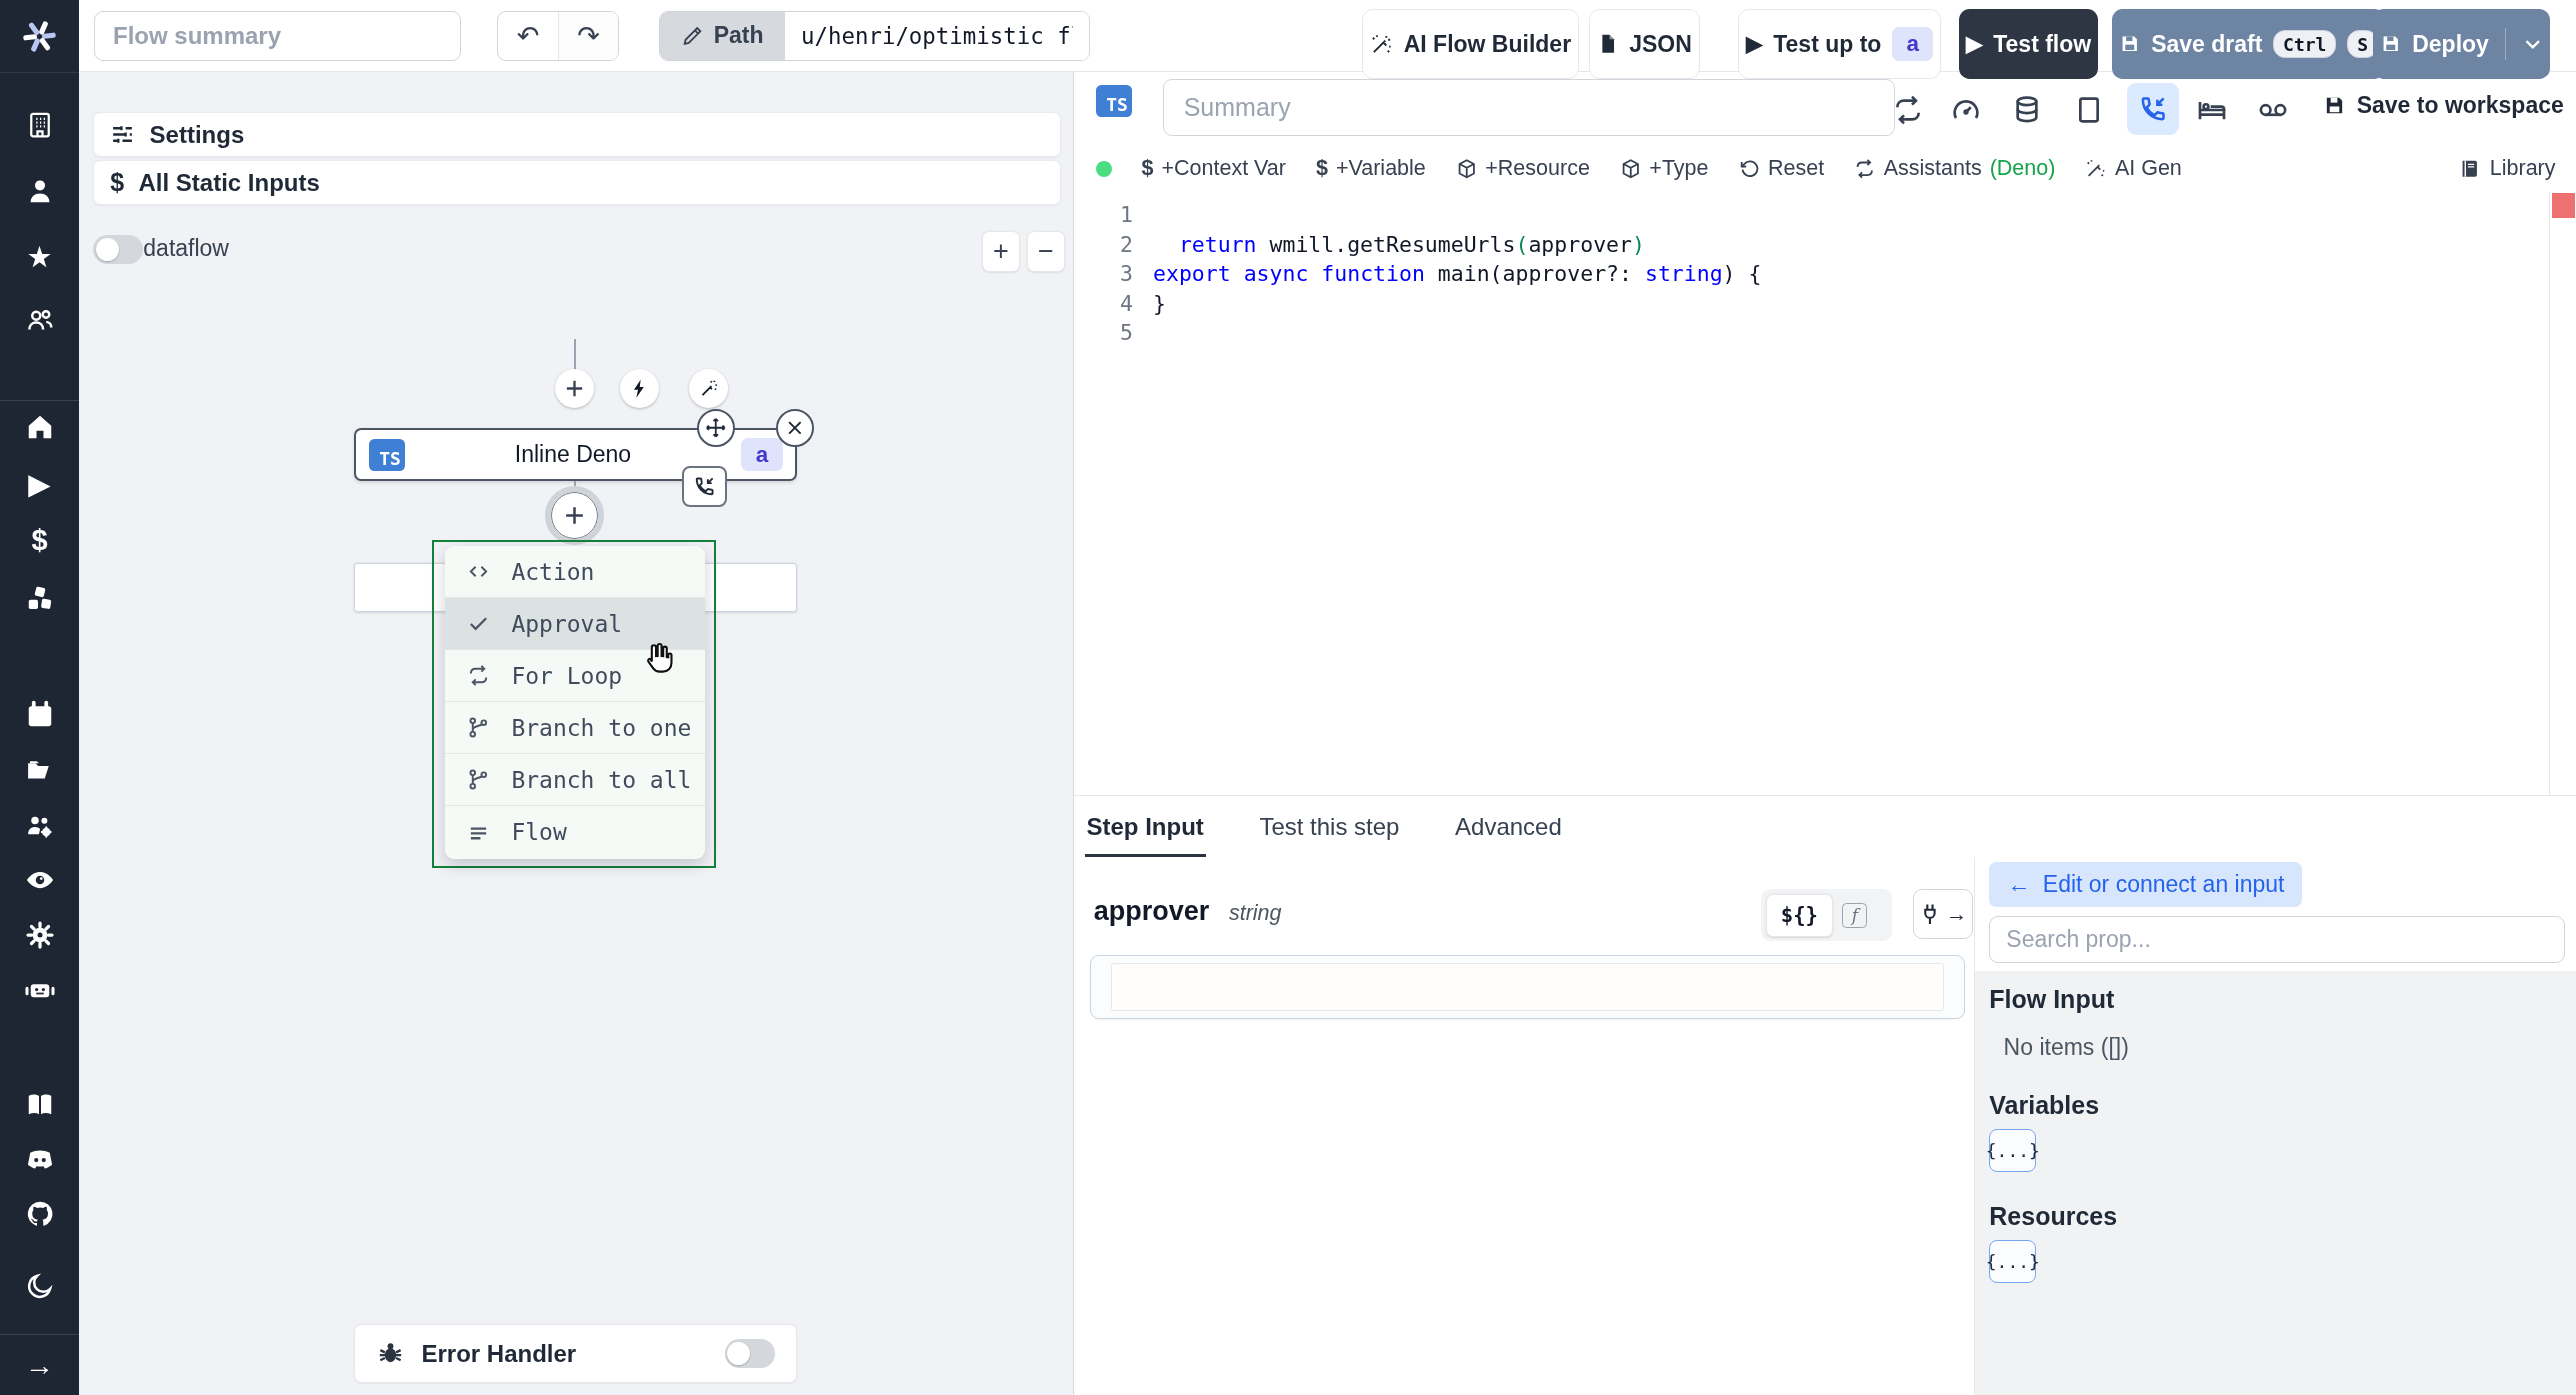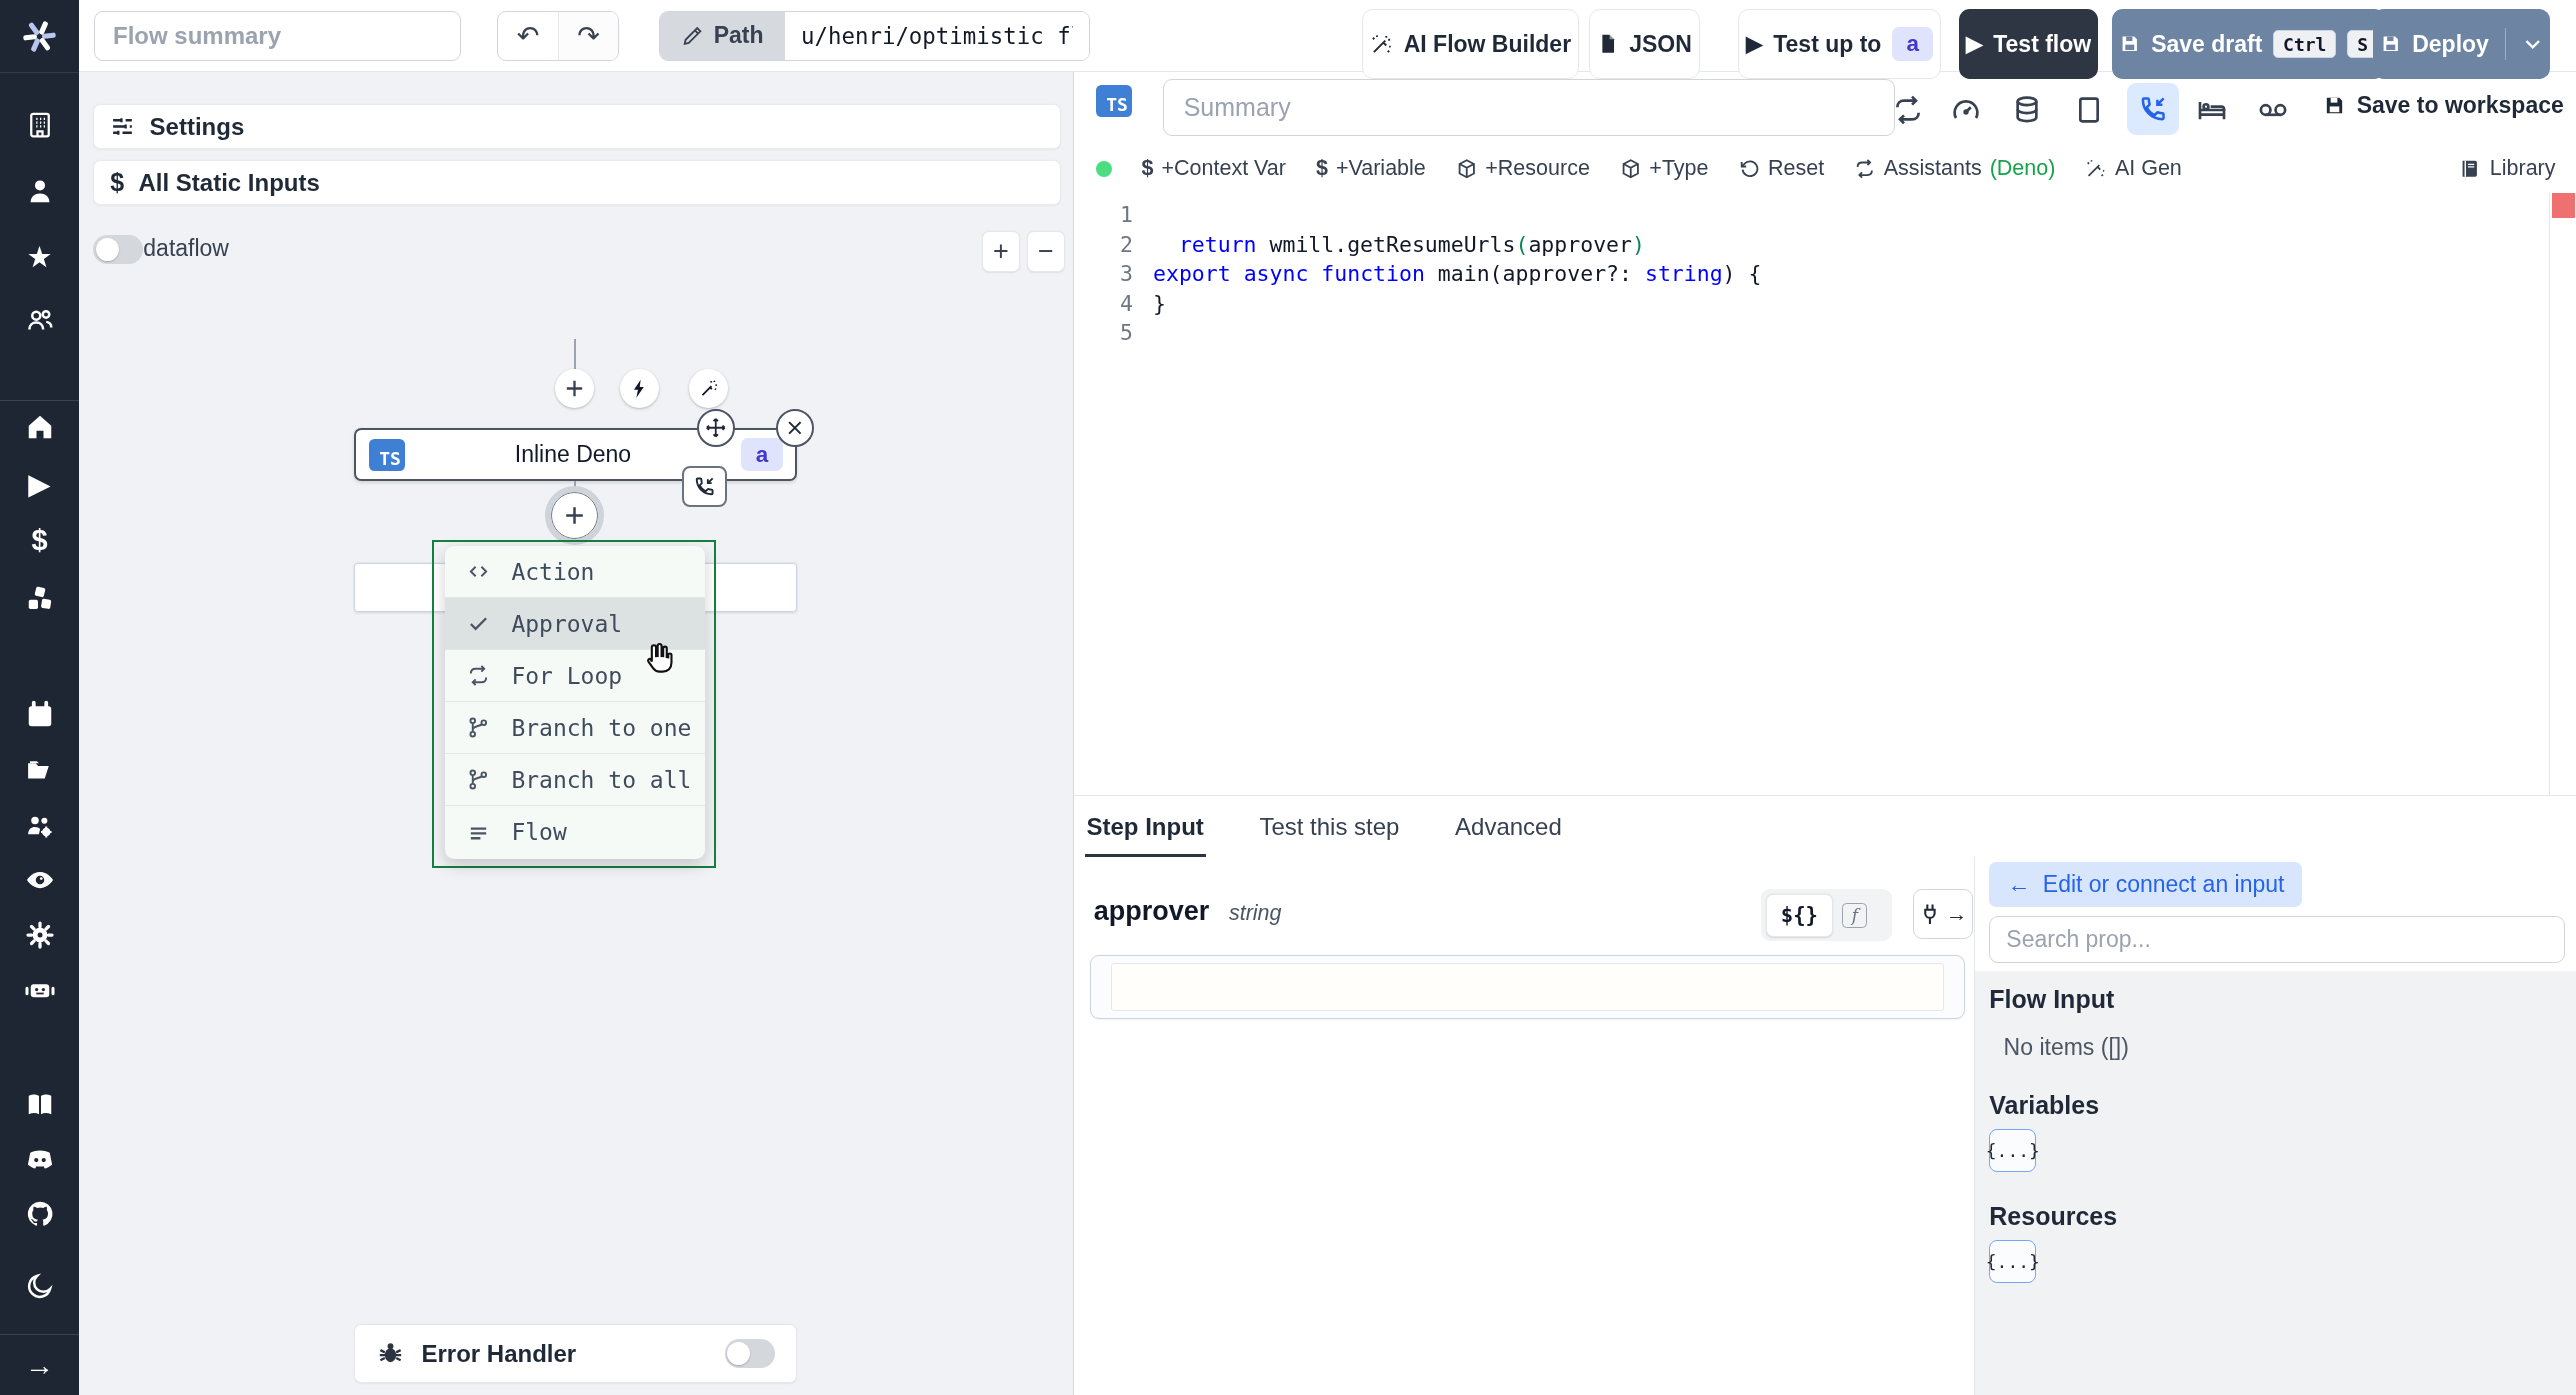--- a/index.html
+++ b/index.html
@@ -30,21 +30,21 @@
   #pathgroup { position:absolute; left:580px; top:10.7px; height:50px; display:flex; border:0.9px solid #d1d5db;
     border-radius:9px; overflow:hidden; }
   #path-chip { background:#d6dade; display:flex; align-items:center; gap:10.7px; padding:0 21.5px;
     font-weight:bold; font-size:23px; color:#374151; }
   #path-value { width:304px; border:none; font-size:22.4px; padding:0 16px; color:#111827; outline:none; }
   .tbtn { position:absolute; top:9px; height:70px; display:flex; align-items:center; justify-content:center;
     gap:10.7px; border-radius:10.7px; font-size:23px; font-weight:bold; color:#1f2937; background:#fff;
     border:0.9px solid #e5e7eb; padding:0 7px;margin-left:20px; }
   .tbtn.dark { background:#2e3644; color:#fff; border:none; }
   .tbtn.blue { background:#6e84a3; color:#fff; border:none; }
-  .kbd { background:#eef0f3; border:0.9px solid #cbd5e1; color:#111827; border-radius:5px; padding:2.7px 9px;
+  .kbd { background:#eef0f3; border:0.9px solid #cbd5e1; color:#111827; border-radius:12px; padding:2.7px 9px;
     font-size:18px; font-family:"DejaVu Sans Mono", monospace; font-weight:bold; }
   .badge-a { background:#dfe3fb; color:#4338ca; border-radius:7.2px; padding:3.6px 14.3px; font-size:22.4px; font-weight:bold; }
   #deploy-chevron { border-left:0.9px solid rgba(255,255,255,.35); padding-left:16px; margin-left:5.4px; height:32px;
     display:flex; align-items:center; }
 
   
   #flowpanel { position:absolute; left:79px; top:72px; width:995px; height:1324px; background:#f0f2f5; }
   .card { position:absolute; left:14.3px; width:968px; height:45px; background:#fff; border:0.9px solid #e8eaed;
     border-radius:7.2px; box-shadow:0 0.9px 1.8px rgba(0,0,0,.05); display:flex; align-items:center; gap:14.3px;
     padding:0 16px; font-weight:bold; font-size:24px; color:#1f2937; }
@@ -372,21 +372,21 @@
     <span>Deploy</span>
     <span id="deploy-chevron">
       <svg width="21.5" height="21.5" viewBox="0 0 24 24" fill="none" stroke="#fff" stroke-width="2.6">
           <path d="M5 9l7 7 7-7"></path>
         </svg>
     </span>
   </div>
 </div>
 
 <div id="flowpanel">
-  <div class="card" style="top:32px">
+  <div class="card" style="top:40px">
     <span>
       <svg width="25" height="25" viewBox="0 0 24 24" fill="none" stroke="#1f2937" stroke-width="2.2">
           <path d="M3 6h8M15 6h6M3 12h12M19 12h2M3 18h5M12 18h9"></path>
           <path d="M11 4v4M15 10v4M8 16v4"></path>
         </svg>
     </span>
     <span>Settings</span>
   </div>
   <div class="card" style="top:88px">
     <span style="font-size:25px; font-weight:bold; color:#1f2937">$</span>

